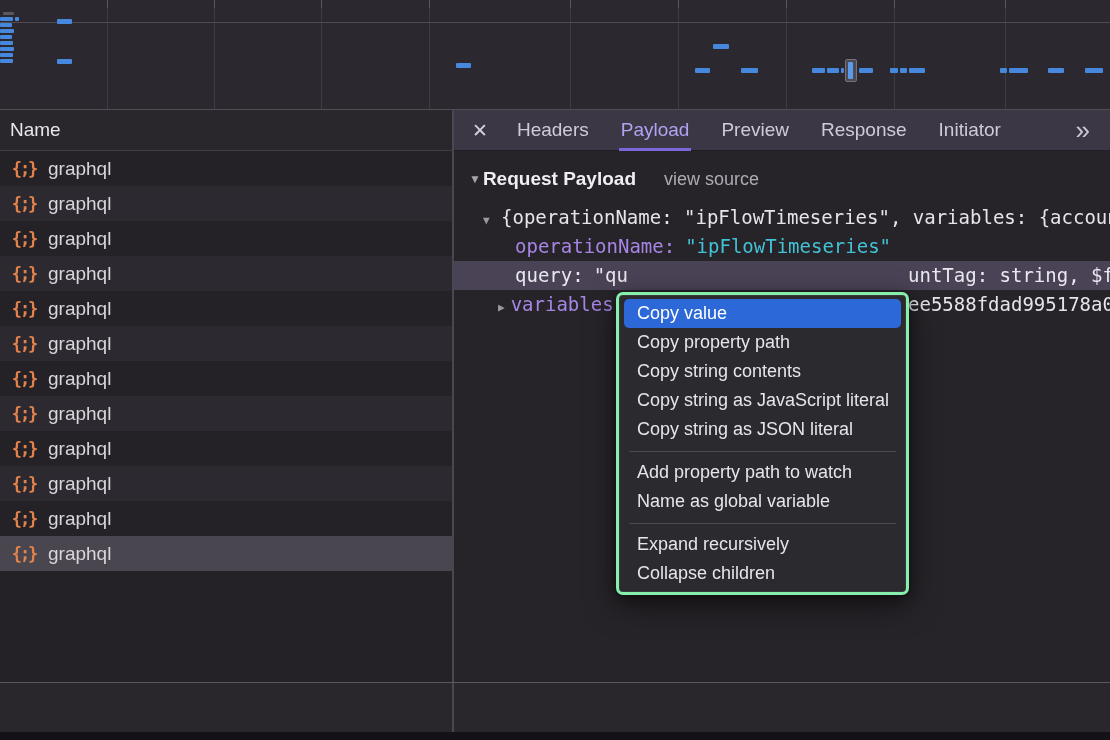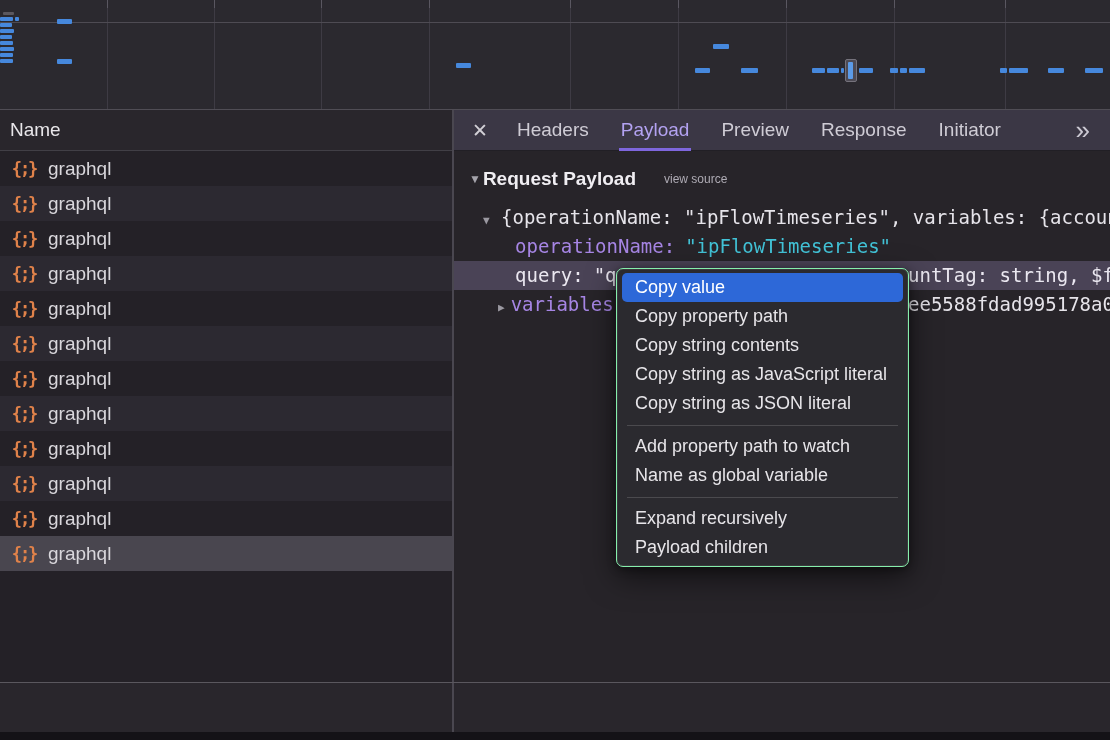--- a/index.html
+++ b/index.html
@@ -84,21 +84,21 @@
     color:var(--tab-text);font-size:19px;white-space:nowrap;
   }
   .tab.active{color:var(--tab-active);box-shadow:inset 0 -3px 0 var(--underline);}
   .overflow-btn{margin-left:auto;margin-right:22px;color:#ccc9d3;font-size:26px;line-height:1;letter-spacing:-2px;}
   
   .section-header{
     margin-top:14px;height:28px;display:flex;align-items:center;padding-left:15px;
   }
   .tri{color:#a5a3ab;font-size:12px;margin-right:2px;}
   .section-title{color:#f0eef2;font-size:19px;font-weight:bold;}
-  .view-source{color:var(--muted);font-size:12px;margin-left:28px;}
+  .view-source{color:var(--muted);font-size:18px;margin-left:28px;}
   .tree{margin-top:10px;font-family:"DejaVu Sans Mono", monospace;font-size:19px;color:var(--white);}
   .tree-row{position:relative;height:29px;line-height:29px;white-space:nowrap;overflow:hidden;}
   .tree-row .tri{font-size:11px;color:#9b99a1;}
   .row-root{padding-left:29px;}
   .row-root .tri{display:inline-block;width:16px;}
   .row-leaf{padding-left:61px;}
   .row-expandable{padding-left:44px;}
   .row-expandable .tri{display:inline-block;margin-right:6px;}
   .k{color:var(--key-purple);}
   .v{color:var(--string-cyan);margin-left:10px;}
@@ -107,22 +107,22 @@
   .tree-row.selected .vl{color:var(--row-sel-text);margin-left:10px;}
   .vr{position:absolute;left:454px;top:0;color:var(--white);}
   .tree-row.selected .vr{color:var(--row-sel-text);}
   
   .footer-line{position:absolute;left:0;top:682px;width:1110px;height:1px;background:#5a575e;z-index:3;}
   .footer{position:absolute;left:0;top:683px;width:1110px;height:49px;background:var(--footer);z-index:2;}
   .footer .fsplit{position:absolute;left:452px;top:0;width:2px;height:49px;background:var(--split);}
   .bottom-bar{position:absolute;left:0;top:732px;width:1110px;height:8px;background:var(--bottombar);z-index:4;}
   
   .context-menu{
-    position:absolute;left:616px;top:268px;width:293px;z-index:10;
-    background:var(--menu-bg);border:1px solid #86efac;border-radius:7px;
+    position:absolute;left:616px;top:292px;width:293px;z-index:10;
+    background:var(--menu-bg);border:3px solid #86efac;border-radius:7px;
     box-shadow:0 10px 30px rgba(0,0,0,.55), 0 2px 8px rgba(0,0,0,.4),
                inset 0 0 0 1px rgba(255,255,255,.07);
     padding:4px 0;
   }
   .menu-item{
     height:29px;display:flex;align-items:center;
     margin:0 5px;padding-left:13px;border-radius:5px;
     color:var(--menu-text);font-size:18px;white-space:nowrap;
   }
   .menu-item.highlighted{background:var(--menu-blue);color:#ffffff;}
@@ -305,14 +305,14 @@
   <div class="menu-item">Add property path to watch</div>
 
   <div class="menu-item">Name as global variable</div>
 
   <div class="menu-divider">
       <div></div>
     </div>
 
   <div class="menu-item">Expand recursively</div>
 
-  <div class="menu-item">Payload children</div>
+  <div class="menu-item">Collapse children</div>
 </div>
 
 </body></html>

